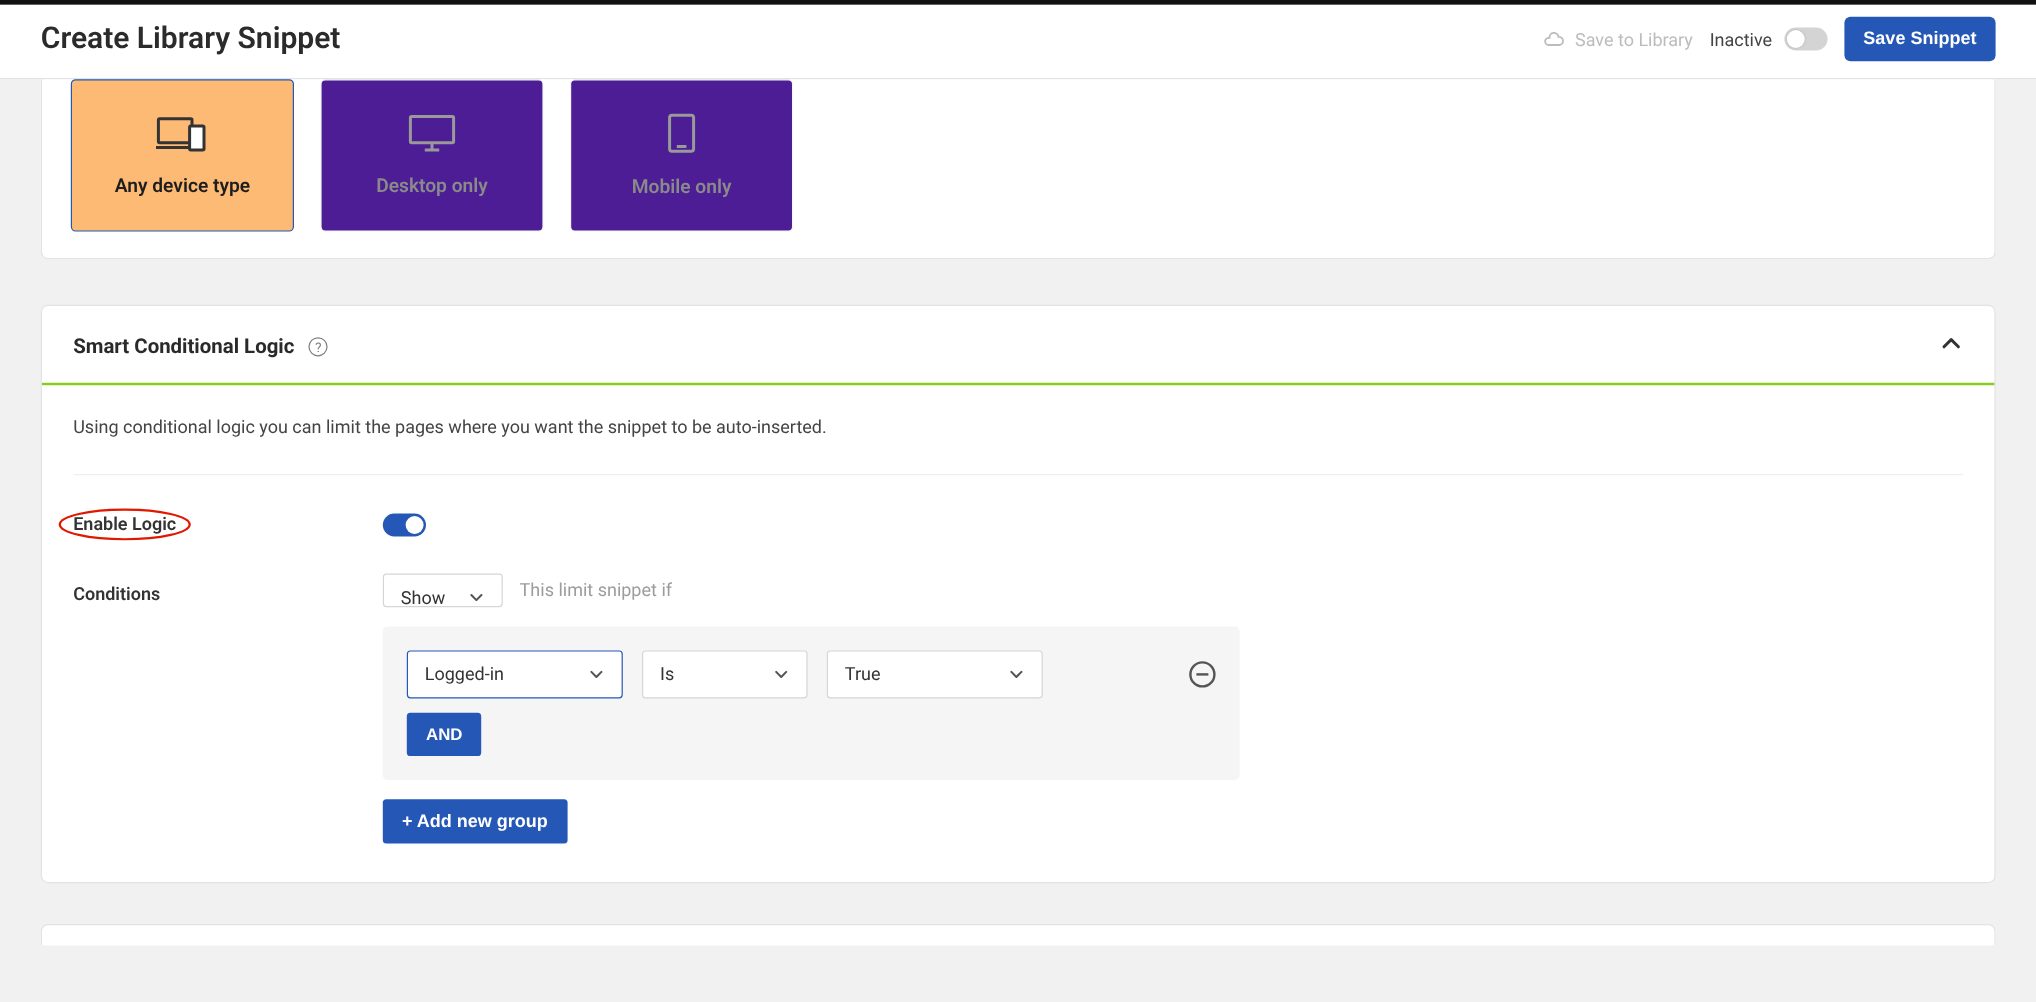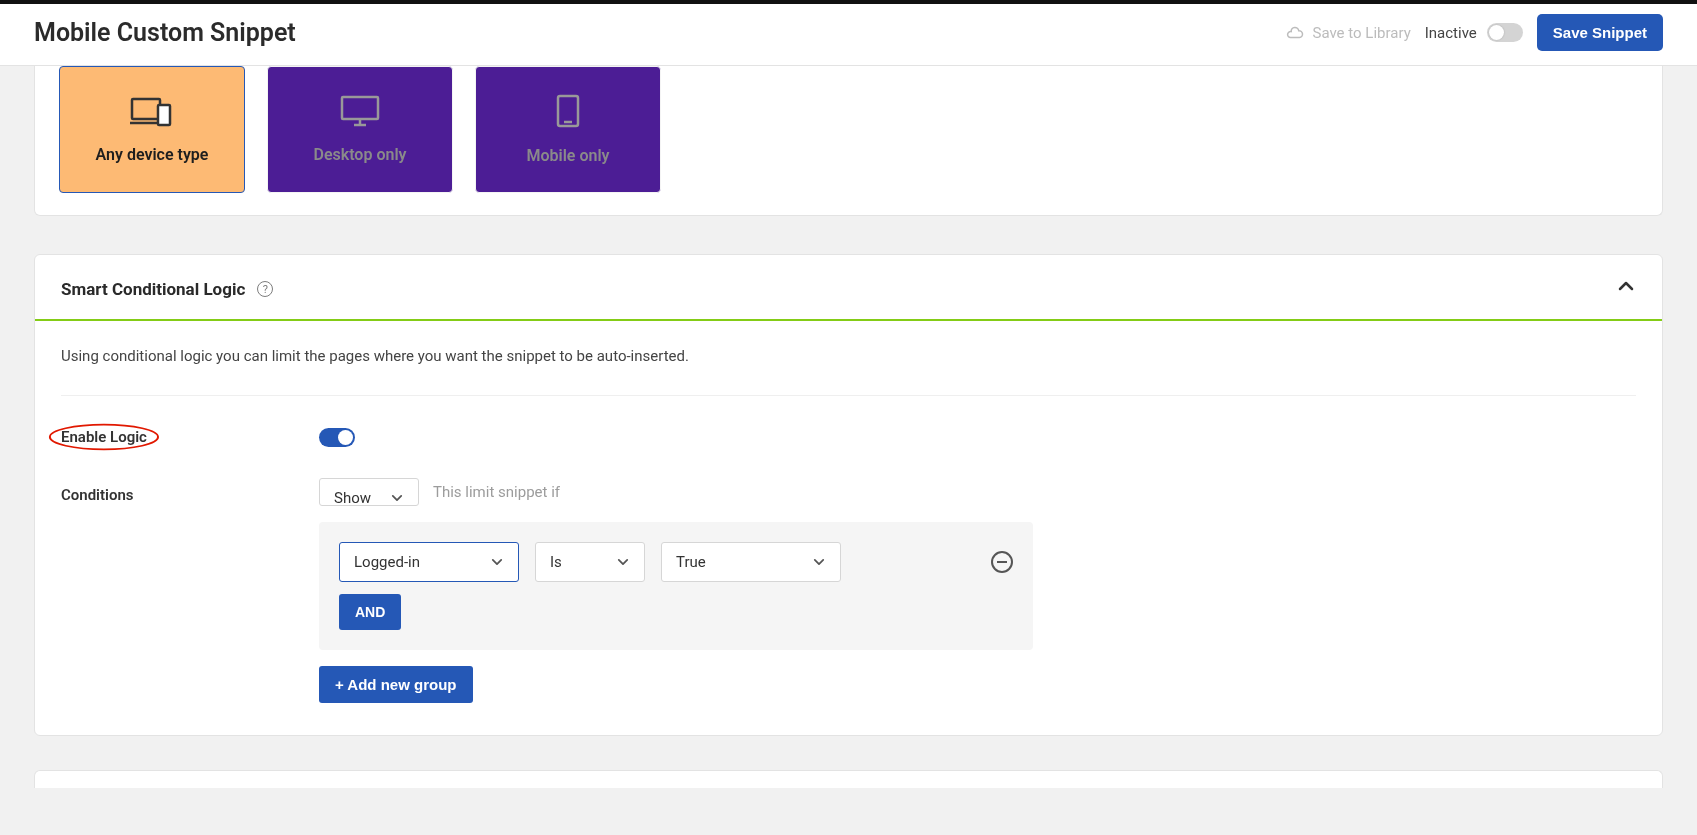--- a/index.html
+++ b/index.html
@@ -87,21 +87,21 @@
     display:inline-block; width:714px;
   }
   .cond-line { display:flex; align-items:center; gap:8px; }
   .select-box {
     height:40px; border:1px solid #d6d6d6; border-radius:3px; background:#fff;
     display:flex; align-items:center; justify-content:space-between;
     padding:0 12px 0 14px; font-size:15px; color:#333; cursor:pointer;
   }
   .select-box.focused { border-color:#2558b6; }
   .sb-1 { width:180px; }
-  .sb-2 { width:110px; margin-left:8px; }
+  .sb-2 { width:138px; margin-left:8px; }
   .sb-3 { width:180px; margin-left:8px; }
   .remove-circle {
     margin-left: auto;
     width:22px; height:22px; border:2px solid #555; border-radius:50%;
     display:flex; align-items:center; justify-content:center; color:#555; cursor:pointer;
   }
   .remove-circle .minus { width:10px; height:2px; background:#555; }
   .btn-and {
     margin-top:12px;
     background:#2558b6; color:#fff; font-weight:700; font-size:14px;
@@ -113,21 +113,21 @@
     border:none; border-radius:3px; padding:10px 16px; cursor:pointer;
   }
   .bottom-card { margin-top: 34px; height: 18px; border-bottom:none; border-radius:6px 6px 0 0; }
 </style>
 </head>
 <body>
 
 <div class="topbar-stripe"></div>
 
 <div class="header">
-  <div class="header-title">Mobile Custom Snippet</div>
+  <div class="header-title">Create Library Snippet</div>
   <div class="spacer"></div>
   <div class="save-lib">
     <svg class="cloud" viewBox="0 0 24 16" fill="none" stroke="#bcbcbc" stroke-width="2">
       <path d="M18 14H6a4 4 0 1 1 1-7.9A5 5 0 0 1 17 5a4 4 0 0 1 1 9z"></path>
     </svg>
     <span>Save to Library</span>
   </div>
   <div class="inactive-wrap">
     <span class="inactive-label">Inactive</span>
     <div class="toggle-inactive">

